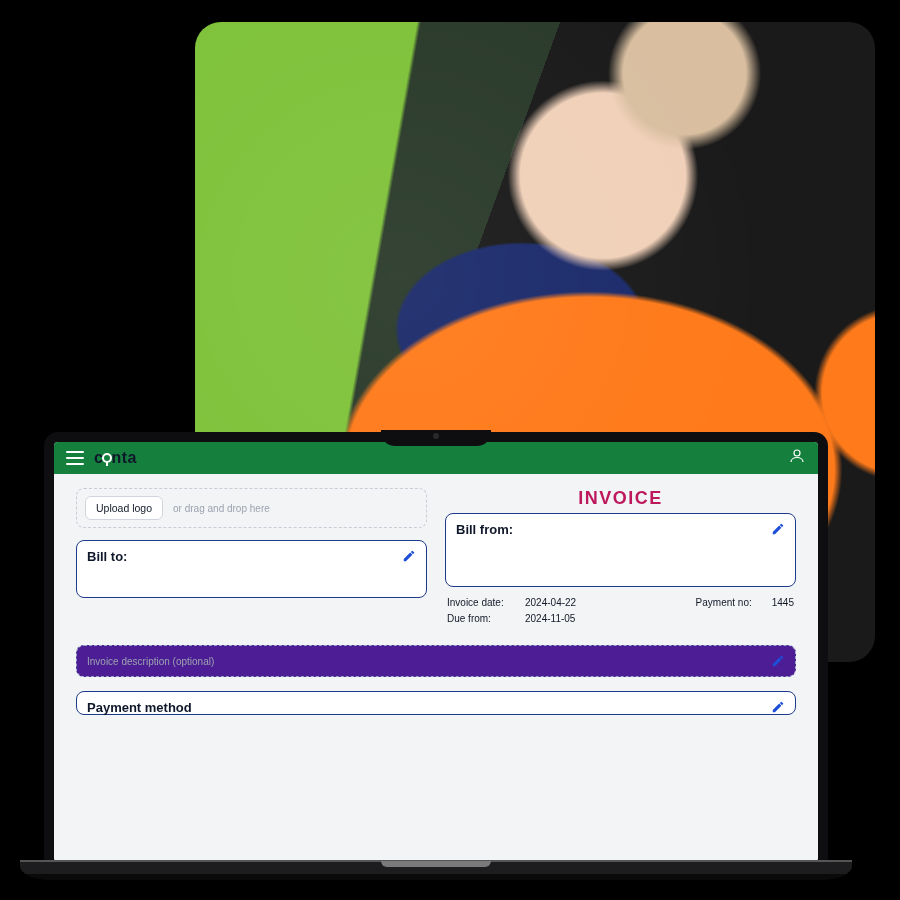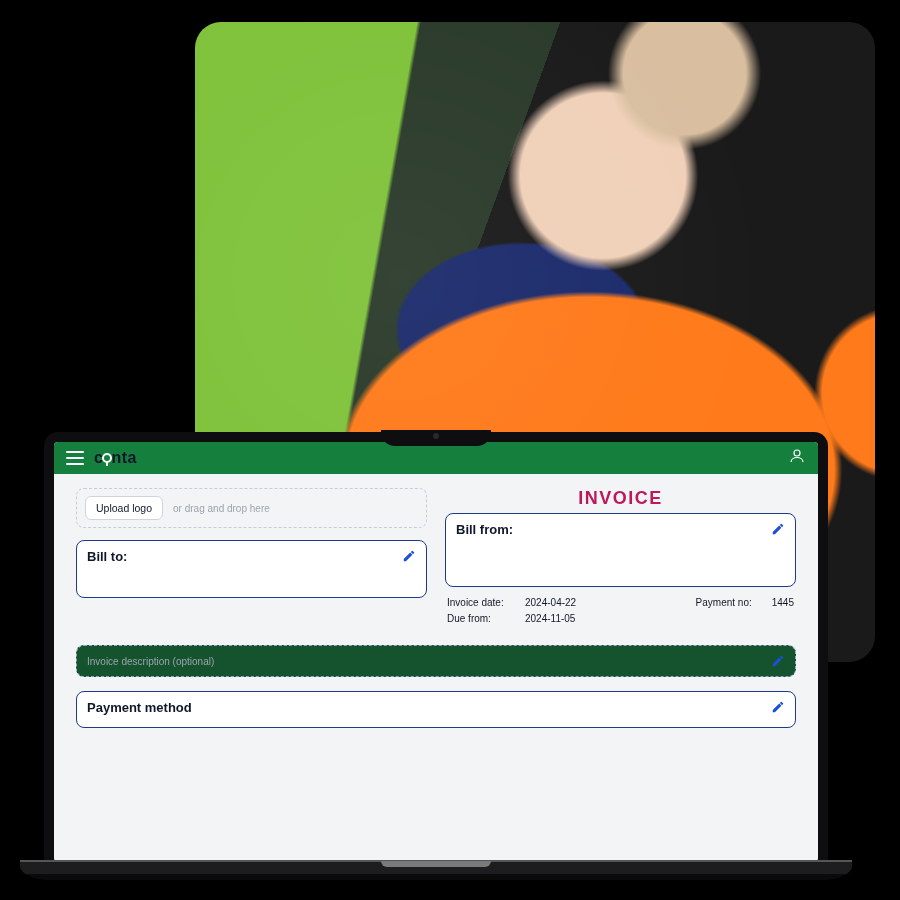--- a/index.html
+++ b/index.html
@@ -164,29 +164,29 @@
     font-size:10px; color:#111827;
     padding: 8px 2px 0 2px;
   }
   .meta-left div, .meta-right div { display:flex; gap:20px; line-height:1.6; }
   .meta .lbl { min-width:58px; }
   .meta-right .lbl { min-width:56px; }
 
   .desc-row {
     margin-top:18px;
     border:1px dashed #9aa7c7; border-radius:8px;
-    background:#14532d;
+    background:#4c1d95;
     padding:8px 10px;
     display:flex; justify-content:space-between; align-items:center;
   }
   .desc-row .ph { font-size:10px; color:#9ca3af; }
 
   .section { margin-top:14px; }
   .prodserv { height:86px; }
-  .paym { height:37px;text-align:right; }
+  .paym { height:24px;text-align:right; }
 
 </style>
 </head>
 <body>
 
 <div class="photo-card"></div>
 
 <div class="laptop">
   <div class="laptop-lid">
     <div class="notch">

